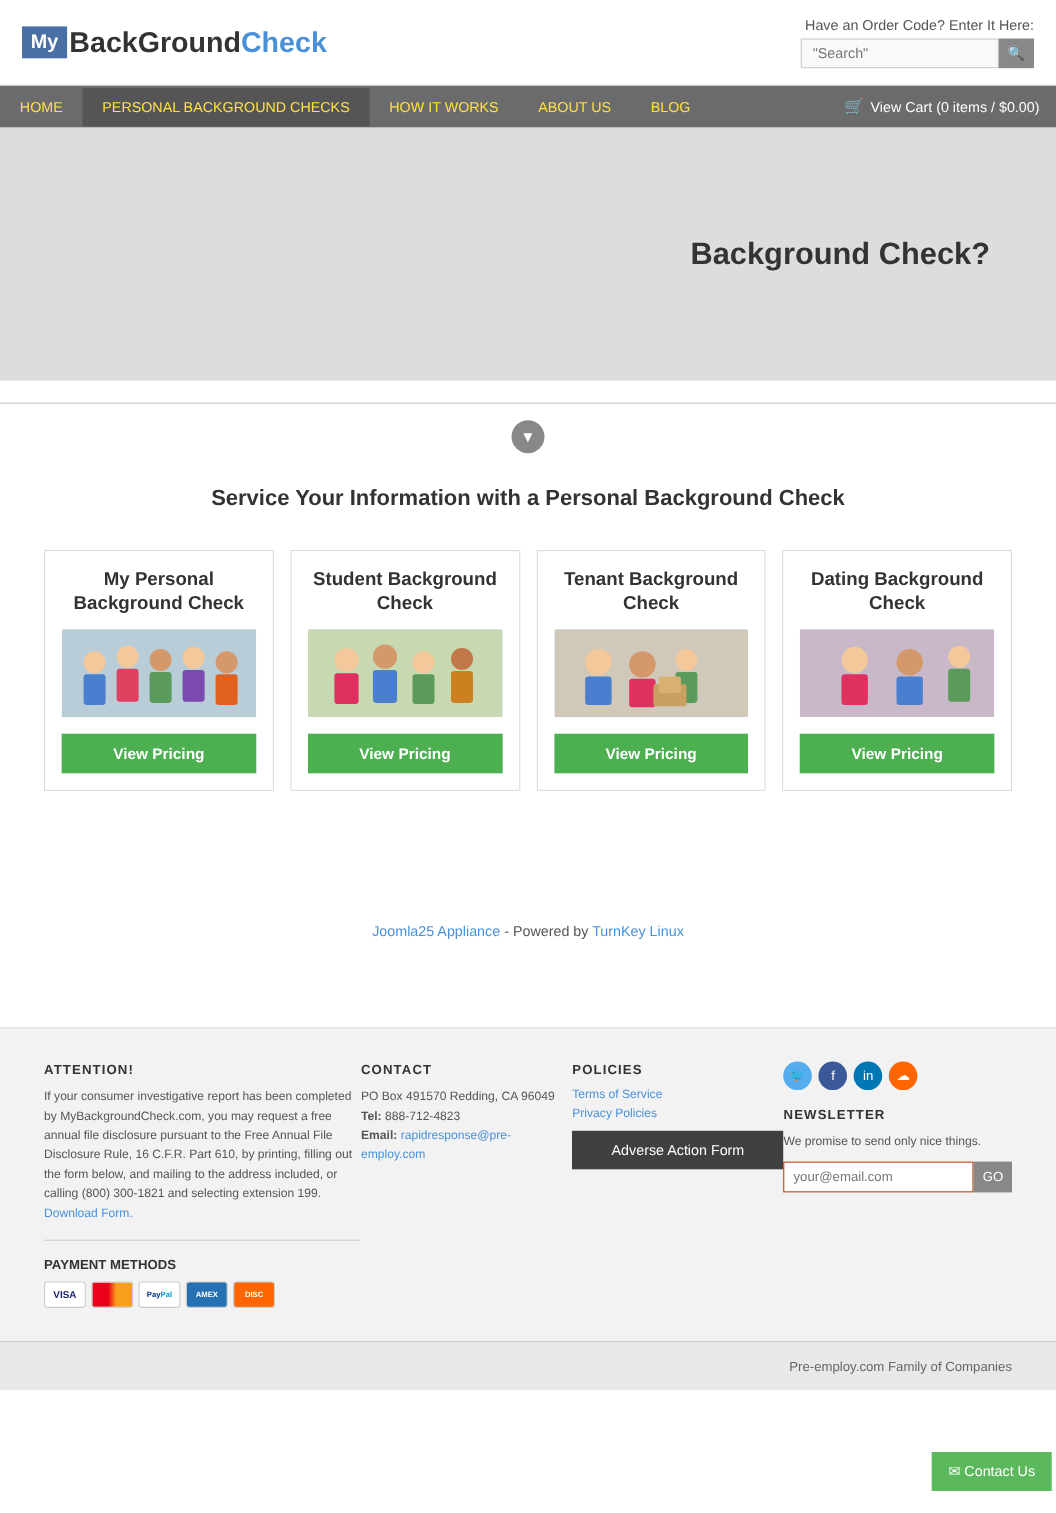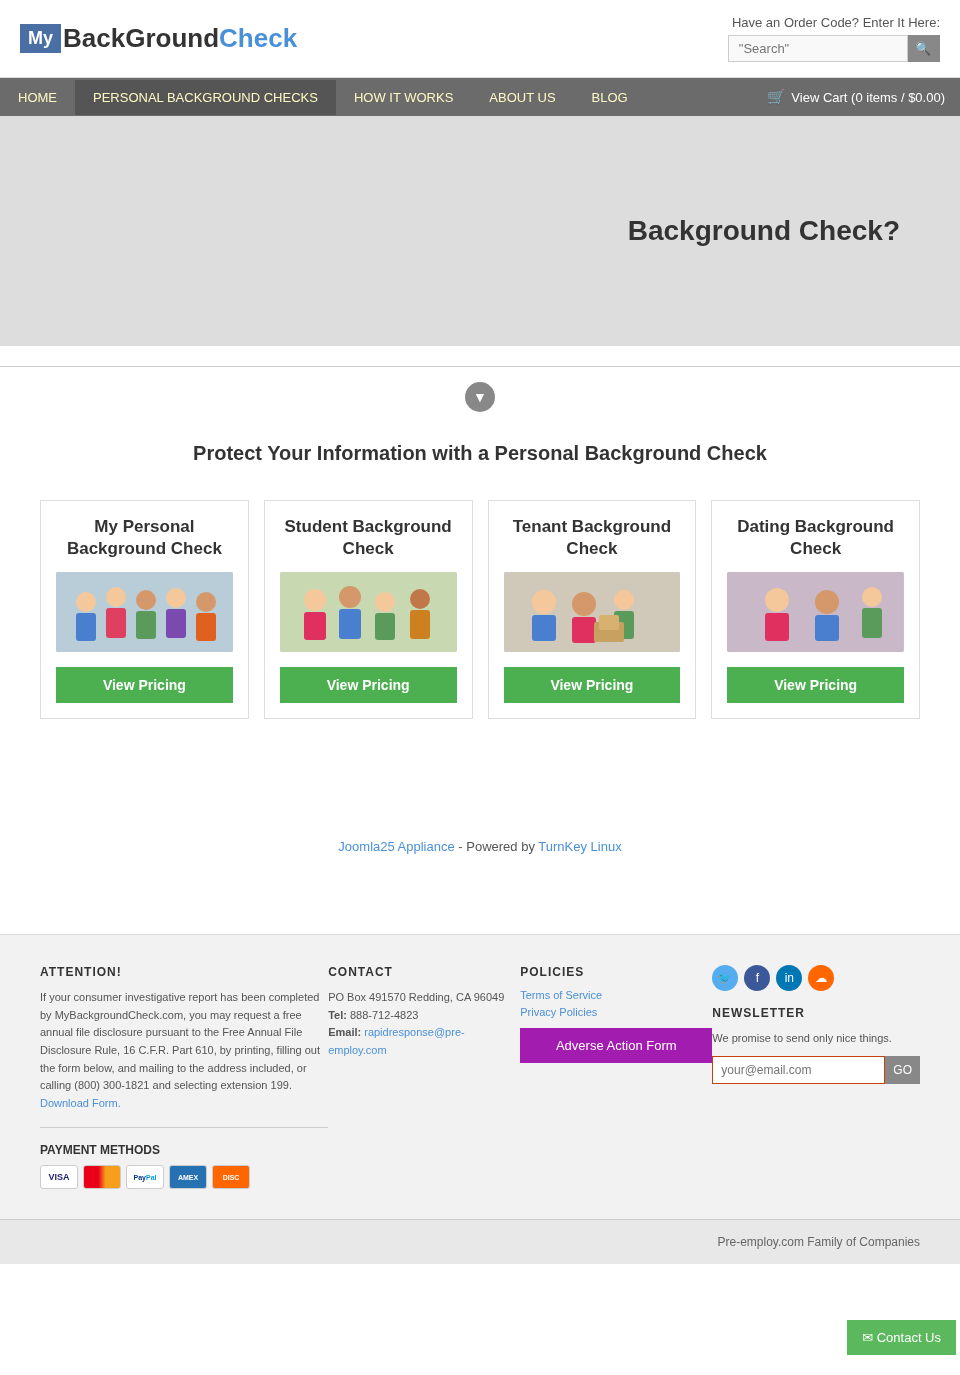--- a/index.html
+++ b/index.html
@@ -13,21 +13,21 @@
     #logo .brand-check { color: #4a90d9; }
     .header-right { text-align: right; }
     .header-right .order-code-text { font-size: 13px; color: #555; margin-bottom: 5px; }
     .search-bar { display: flex; align-items: center; }
     .search-bar input { border: 1px solid #ccc; padding: 5px 10px; width: 180px; font-size: 13px; color: #999; background: #f9f9f9; }
     .search-bar button { background: #888; border: none; padding: 6px 8px; cursor: pointer; color: #fff; font-size: 13px; }
 
     
     #nav { background: #6b6b6b; display: flex; align-items: center; justify-content: space-between; padding: 0; }
     #nav .nav-left { display: flex; }
-    #nav .nav-item { color: #fef9c3; padding: 10px 18px; font-size: 13px; text-transform: uppercase; cursor: pointer; text-decoration: none; display: block; }
+    #nav .nav-item { color: #fde047; padding: 10px 18px; font-size: 13px; text-transform: uppercase; cursor: pointer; text-decoration: none; display: block; }
     #nav .nav-item.active { background: #555; }
     .cart-area { color: #fff; font-size: 13px; padding: 10px 15px; display: flex; align-items: center; gap: 5px; }
     .cart-icon { font-size: 15px; }
 
     
     #hero { background: #ddd; height: 230px; display: flex; align-items: center; justify-content: flex-end; padding-right: 60px; }
     #hero .hero-text { font-size: 28px; font-weight: bold; color: #333; text-align: center; }
 
     
     .divider-area { text-align: center; padding: 20px 0 10px; }
@@ -56,21 +56,21 @@
     .footer-heading { font-size: 12px; font-weight: bold; color: #333; text-transform: uppercase; margin-bottom: 10px; letter-spacing: 1px; }
     .footer-col p { font-size: 11px; color: #555; line-height: 1.6; }
     .footer-col a { color: #4a90d9; text-decoration: none; font-size: 11px; }
     .footer-divider { border: none; border-top: 1px solid #ccc; margin: 15px 0; }
     .payment-heading { font-size: 12px; font-weight: bold; color: #333; text-transform: uppercase; margin-bottom: 8px; }
     .payment-icons { display: flex; gap: 5px; align-items: center; }
     .payment-icon { width: 38px; height: 24px; border: 1px solid #ccc; border-radius: 3px; background: #fff; display: flex; align-items: center; justify-content: center; font-size: 8px; color: #555; font-weight: bold; }
     .visa { color: #1a1f71; font-size: 9px; font-weight: 900; }
     .contact-info { font-size: 11px; color: #555; line-height: 2; }
     .policies-links { display: flex; flex-direction: column; gap: 5px; justify-content: center; }
-    .adverse-btn { background: #a21caf; color: #fff; border: none; padding: 10px 15px; font-size: 13px; cursor: pointer; margin-top: 10px; width: 100%; }
+    .adverse-btn { background: #404040; color: #fff; border: none; padding: 10px 15px; font-size: 13px; cursor: pointer; margin-top: 10px; width: 100%; }
     .social-icons { display: flex; gap: 6px; margin-bottom: 15px; }
     .social-icon { width: 26px; height: 26px; border-radius: 50%; display: flex; align-items: center; justify-content: center; font-size: 12px; color: #fff; }
     .twitter { background: #55acee; }
     .facebook { background: #3b5998; }
     .linkedin { background: #0077b5; }
     .rss { background: #f60; }
     .newsletter-text { font-size: 11px; color: #555; margin-bottom: 8px; }
     .newsletter-form { display: flex; }
     .newsletter-form input { border: 1px solid #c2410c; padding: 6px 8px; font-size: 12px; flex: 1; color: #4d7c0f; }
     .newsletter-form button { background: #888; color: #fff; border: none; padding: 6px 8px; font-size: 12px; cursor: pointer; }
@@ -120,21 +120,21 @@
 <div id="hero">
   <div class="hero-text">Background Check?</div>
 </div>
 
 <div class="divider-area">
   <hr style="border:none;border-top:1px solid #ccc;margin-bottom:15px;">
   <span class="down-arrow">▼</span>
 </div>
 
 <div id="main-section">
-  <div class="section-title">Protect Your Information with a Personal Background Check</div>
+  <div class="section-title">Service Your Information with a Personal Background Check</div>
 
   <div class="cards-container">
 
     <div class="card">
       <div class="card-title">My Personal Background Check</div>
       <div class="card-image">
         <div class="people-group">
           
           <svg width="100%" height="80" xmlns="http://www.w3.org/2000/svg">
             <rect width="100%" height="100%" fill="#b8cdd8"></rect>

